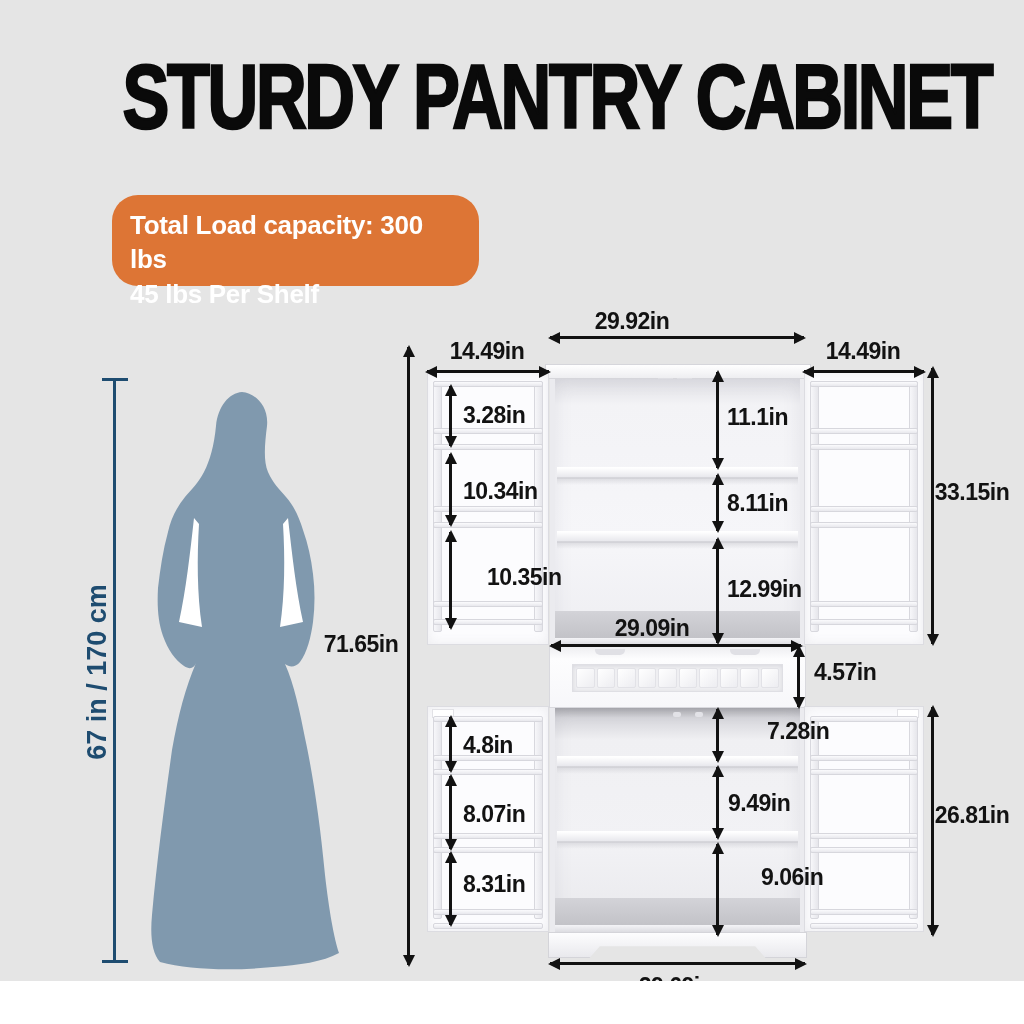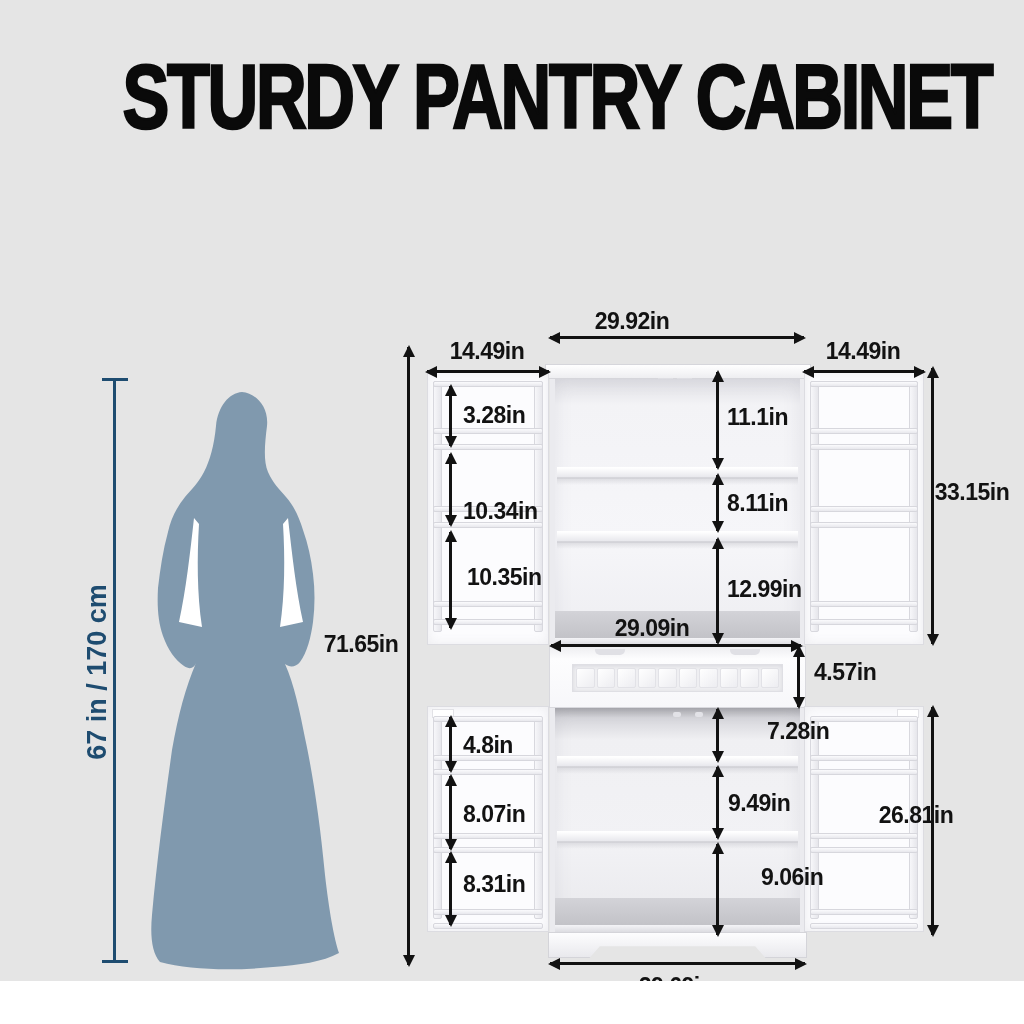--- a/index.html
+++ b/index.html
@@ -111,20 +111,24 @@
 </style>
 </head>
 <body>
 
 <div class="stage">
 
   <div class="title">
     <span>STURDY PANTRY CABINET</span>
   </div>
 
+  <div class="badge">
+    <div>Total Load capacity: 300 lbs</div>
+    <div>45 lbs Per Shelf</div>
+  </div>
 
   <svg class="person-svg" viewBox="0 0 210 605">
     <path style="fill:var(--silhouette-blue)" d="
       M105,22
       C92,23 81,36 79,56
       C77,76 73,90 67,102
       C61,113 55,119 48,127
       C40,137 34,148 31,162
       C26,180 23,200 21,218
       C20,236 21,252 26,266
@@ -251,30 +255,30 @@
 
   <div class="dim-label cx" style="left:863px;top:340px">14.49in</div>
   <div class="hdim" style="left:804px;top:370px;width:120px"></div>
 
   <div class="dim-label cx" style="left:361px;top:633px">71.65in</div>
   <div class="vdim" style="left:407px;top:347px;height:618px"></div>
 
   <div class="dim-label cx" style="left:972px;top:481px">33.15in</div>
   <div class="vdim" style="left:931px;top:368px;height:276px"></div>
 
-  <div class="dim-label cx" style="left:916px;top:804px">26.81in</div>
+  <div class="dim-label cx" style="left:972px;top:804px">26.81in</div>
   <div class="vdim" style="left:931px;top:707px;height:228px"></div>
 
   <div class="dim-label" style="left:463px;top:404px">3.28in</div>
   <div class="vdim" style="left:449px;top:386px;height:60px"></div>
 
-  <div class="dim-label" style="left:463px;top:500px">10.34in</div>
+  <div class="dim-label" style="left:463px;top:480px">10.34in</div>
   <div class="vdim" style="left:449px;top:454px;height:71px"></div>
 
-  <div class="dim-label" style="left:467px;top:566px">10.35in</div>
+  <div class="dim-label" style="left:487px;top:566px">10.35in</div>
   <div class="vdim" style="left:449px;top:532px;height:96px"></div>
 
   <div class="dim-label" style="left:727px;top:406px">11.1in</div>
   <div class="vdim" style="left:716px;top:372px;height:96px"></div>
 
   <div class="dim-label" style="left:727px;top:492px">8.11in</div>
   <div class="vdim" style="left:716px;top:475px;height:56px"></div>
 
   <div class="dim-label" style="left:727px;top:578px">12.99in</div>
   <div class="vdim" style="left:716px;top:539px;height:104px"></div>

